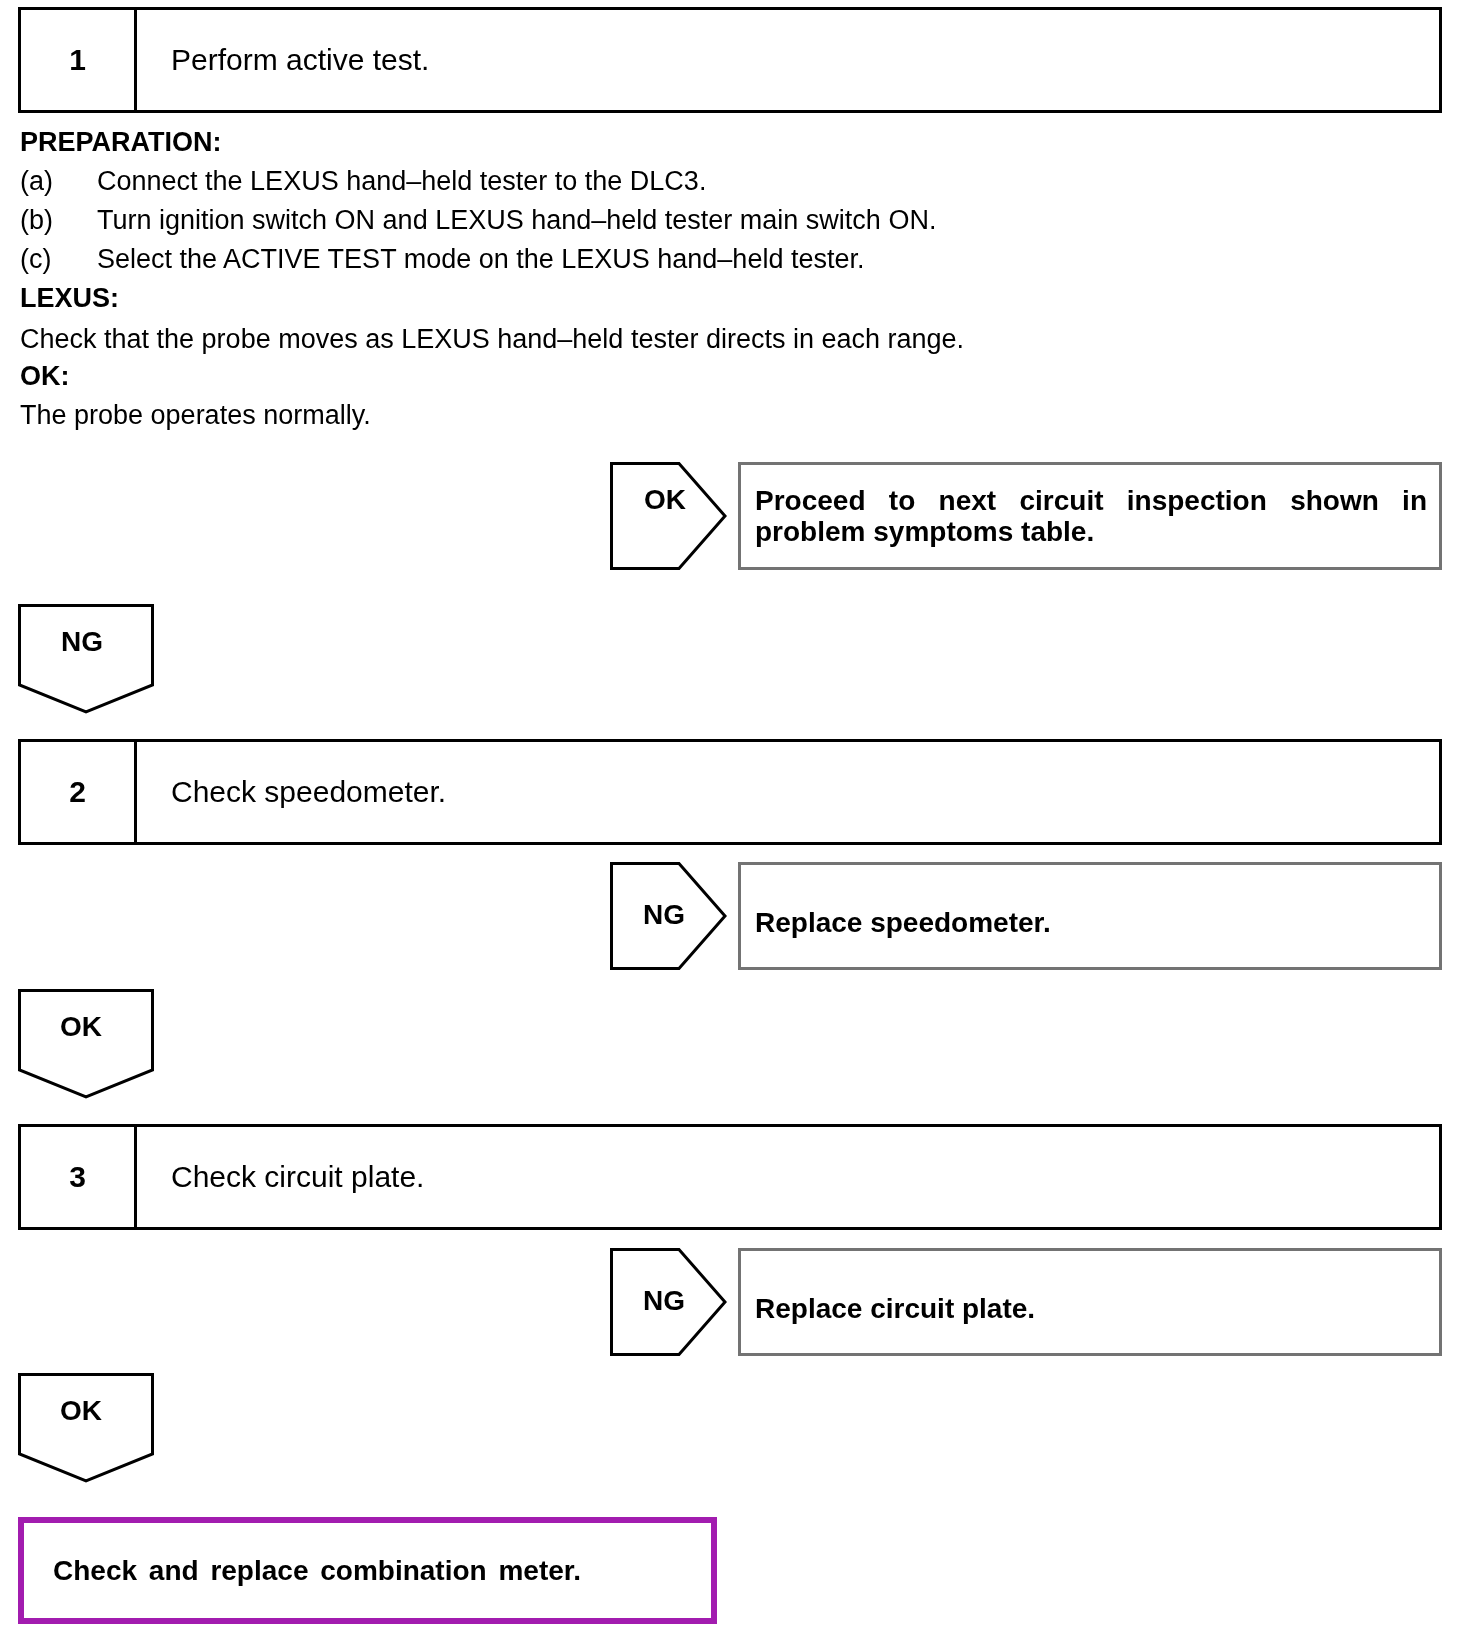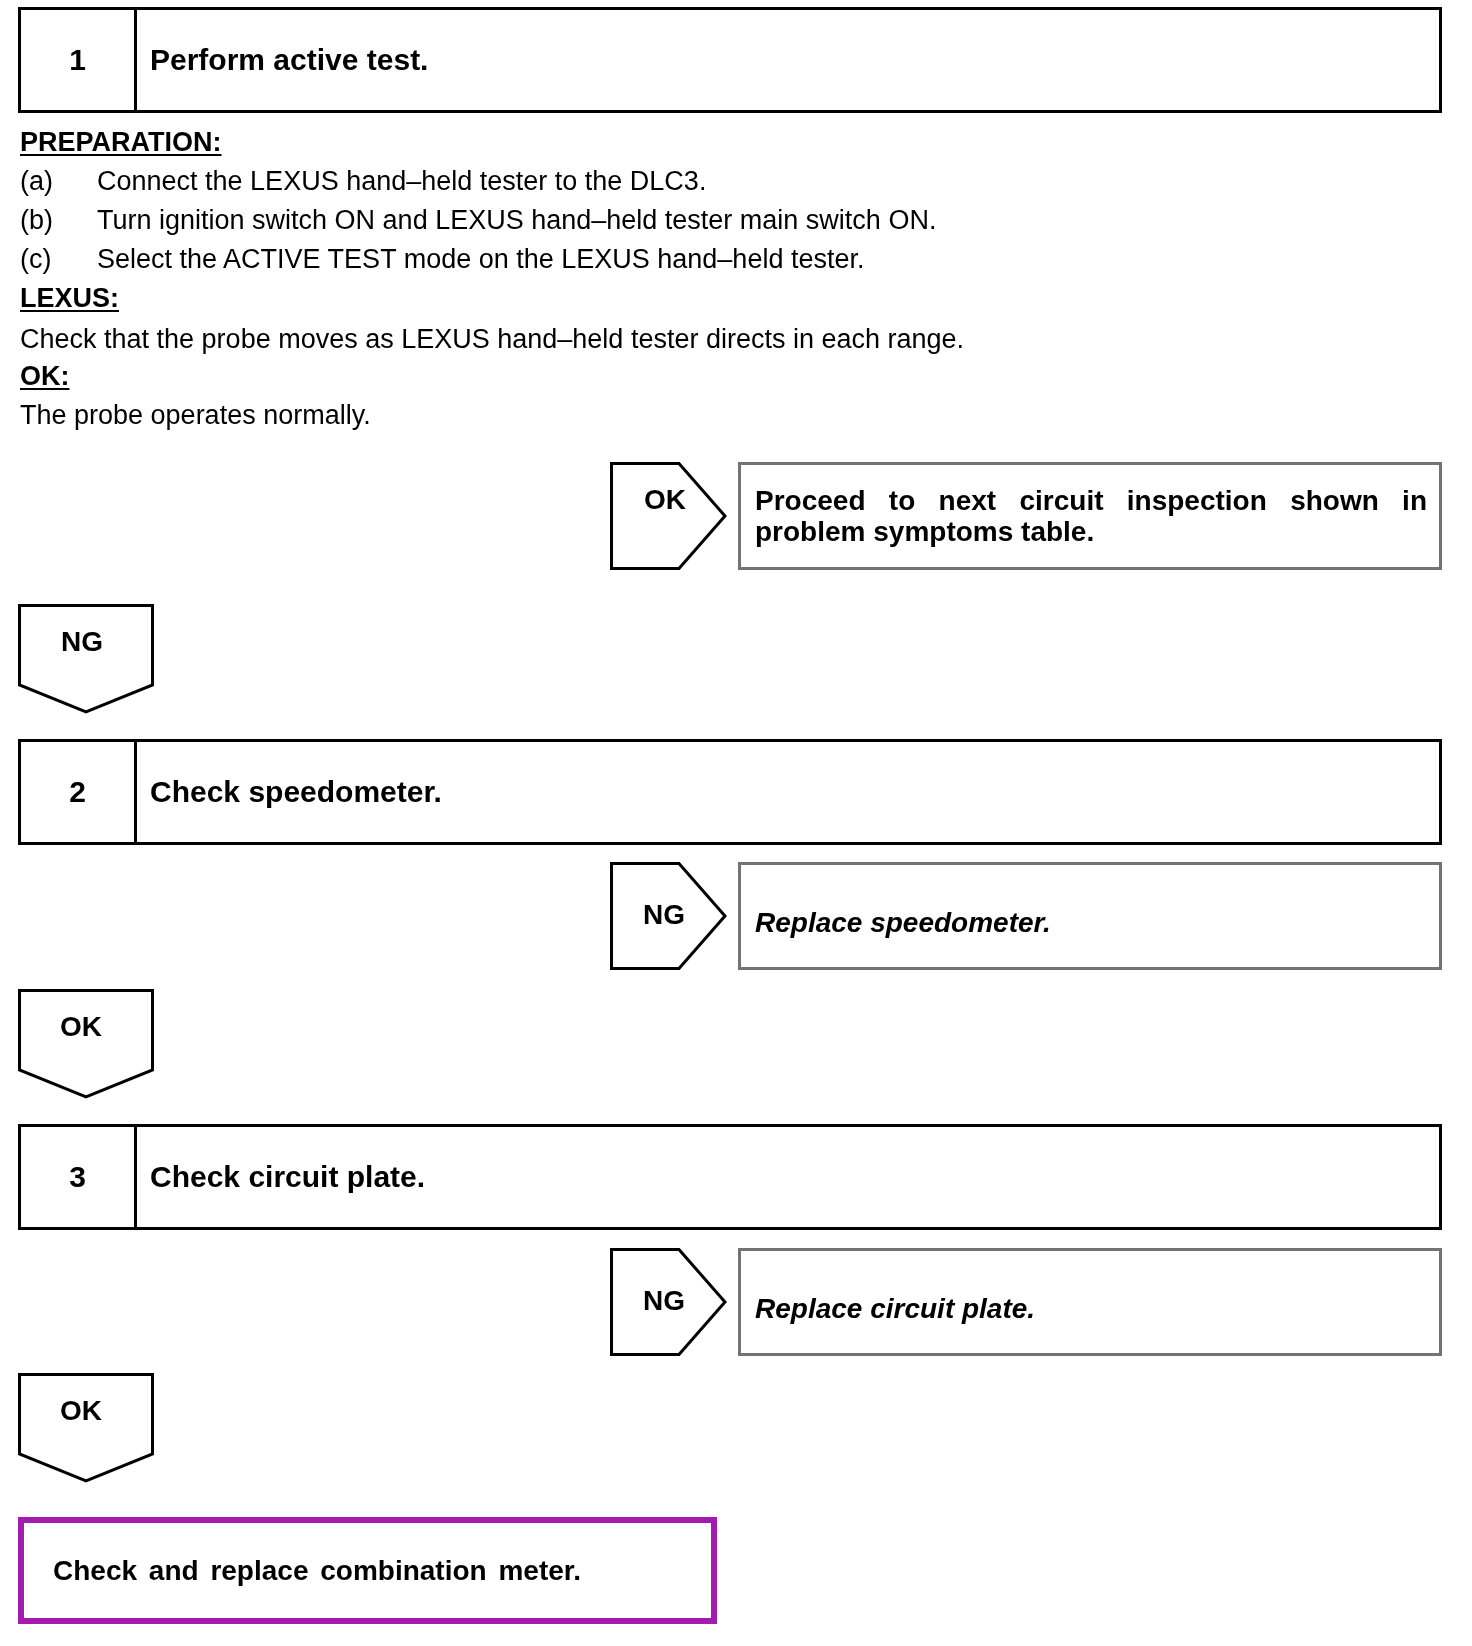--- a/index.html
+++ b/index.html
@@ -3,33 +3,33 @@
 <meta charset="utf-8">
 <style>
   html, body { margin: 0; padding: 0; background: #ffffff; }
   body { width: 1472px; height: 1646px; position: relative; overflow: hidden;
          font-family: "Liberation Sans", "DejaVu Sans", sans-serif; color: #000; }
   .step-box { position: absolute; left: 18px; width: 1424px; height: 106px;
               border: 3px solid #000; box-sizing: border-box; display: flex; }
   .step-num { width: 113px; border-right: 3px solid #000; display: flex;
               align-items: center; justify-content: center; font-weight: bold; font-size: 30px; }
   .step-title { flex: 1; display: flex; align-items: center; padding-left: 13px;
-                font-weight: bold; font-size: 30px; }
+                font-weight: normal; font-size: 30px; margin-left: 21px; }
   .section-label { position: absolute; left: 20px; font-weight: bold; font-size: 27px;
-                   text-decoration: underline; text-underline-offset: 3px; }
+                   text-underline-offset: 3px; }
   .body-line { position: absolute; left: 20px; font-size: 27px; white-space: nowrap; }
   .item-mark { display: inline-block; width: 77px; }
   .pointer-right { position: absolute; width: 118px; height: 108px; }
   .pointer-right svg, .pointer-down svg { position: absolute; left: 0; top: 0; }
   .pointer-label { position: absolute; font-weight: bold; font-size: 28px; }
   .result-box { position: absolute; left: 738px; width: 704px; height: 108px;
                 border: 3px solid #737373; box-sizing: border-box; padding: 20px 12px 0 14px;
                 font-weight: bold; font-size: 28px; line-height: 31px; }
   .result-box.justify { text-align: justify; text-align-last: left; }
-  .result-box.single { padding-top: 12px; display: flex; align-items: center; font-style: italic; }
+  .result-box.single { padding-top: 12px; display: flex; align-items: center; }
   .pointer-down { position: absolute; left: 18px; width: 136px; height: 110px; }
   .final-box { position: absolute; left: 18px; top: 1517px; width: 699px; height: 107px;
                border: 6px solid #a21caf; box-sizing: border-box; display: flex; align-items: center;
                padding-left: 29px; font-weight: bold; font-size: 28px; word-spacing: 4px; }
 </style>
 </head>
 <body>
 
 <div class="step-box" style="top:7px;">
   <div class="step-num">1</div>

